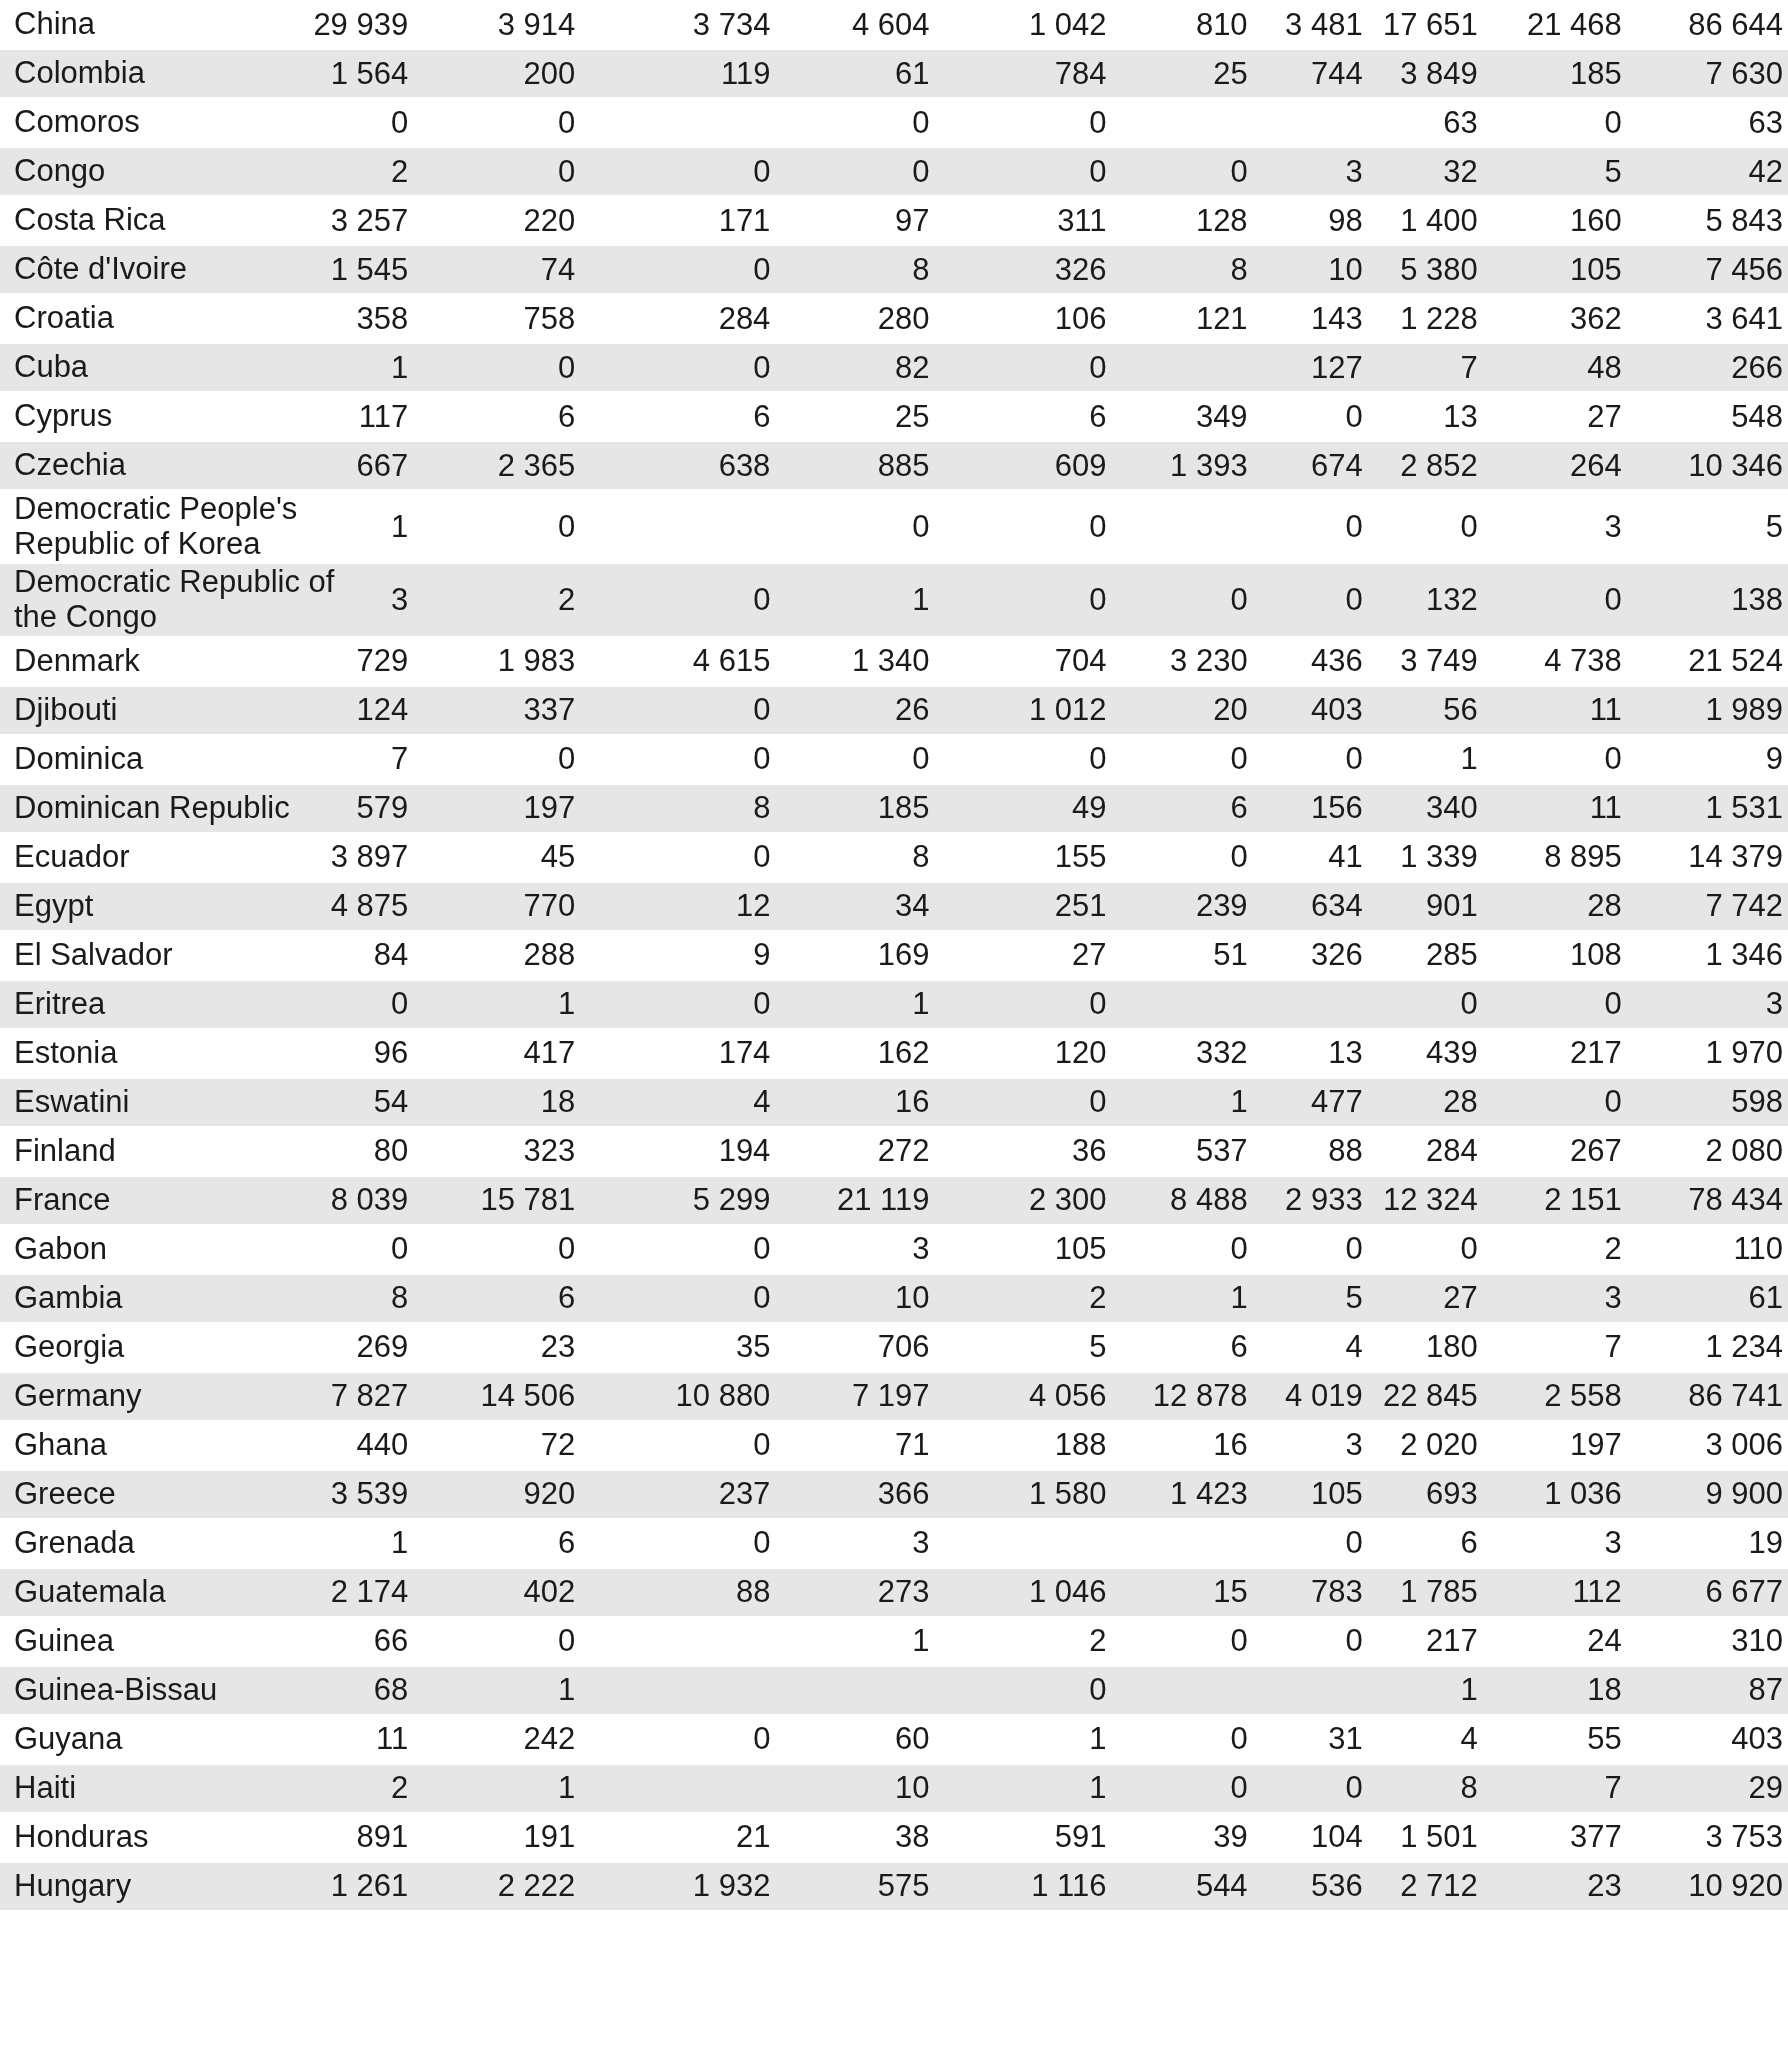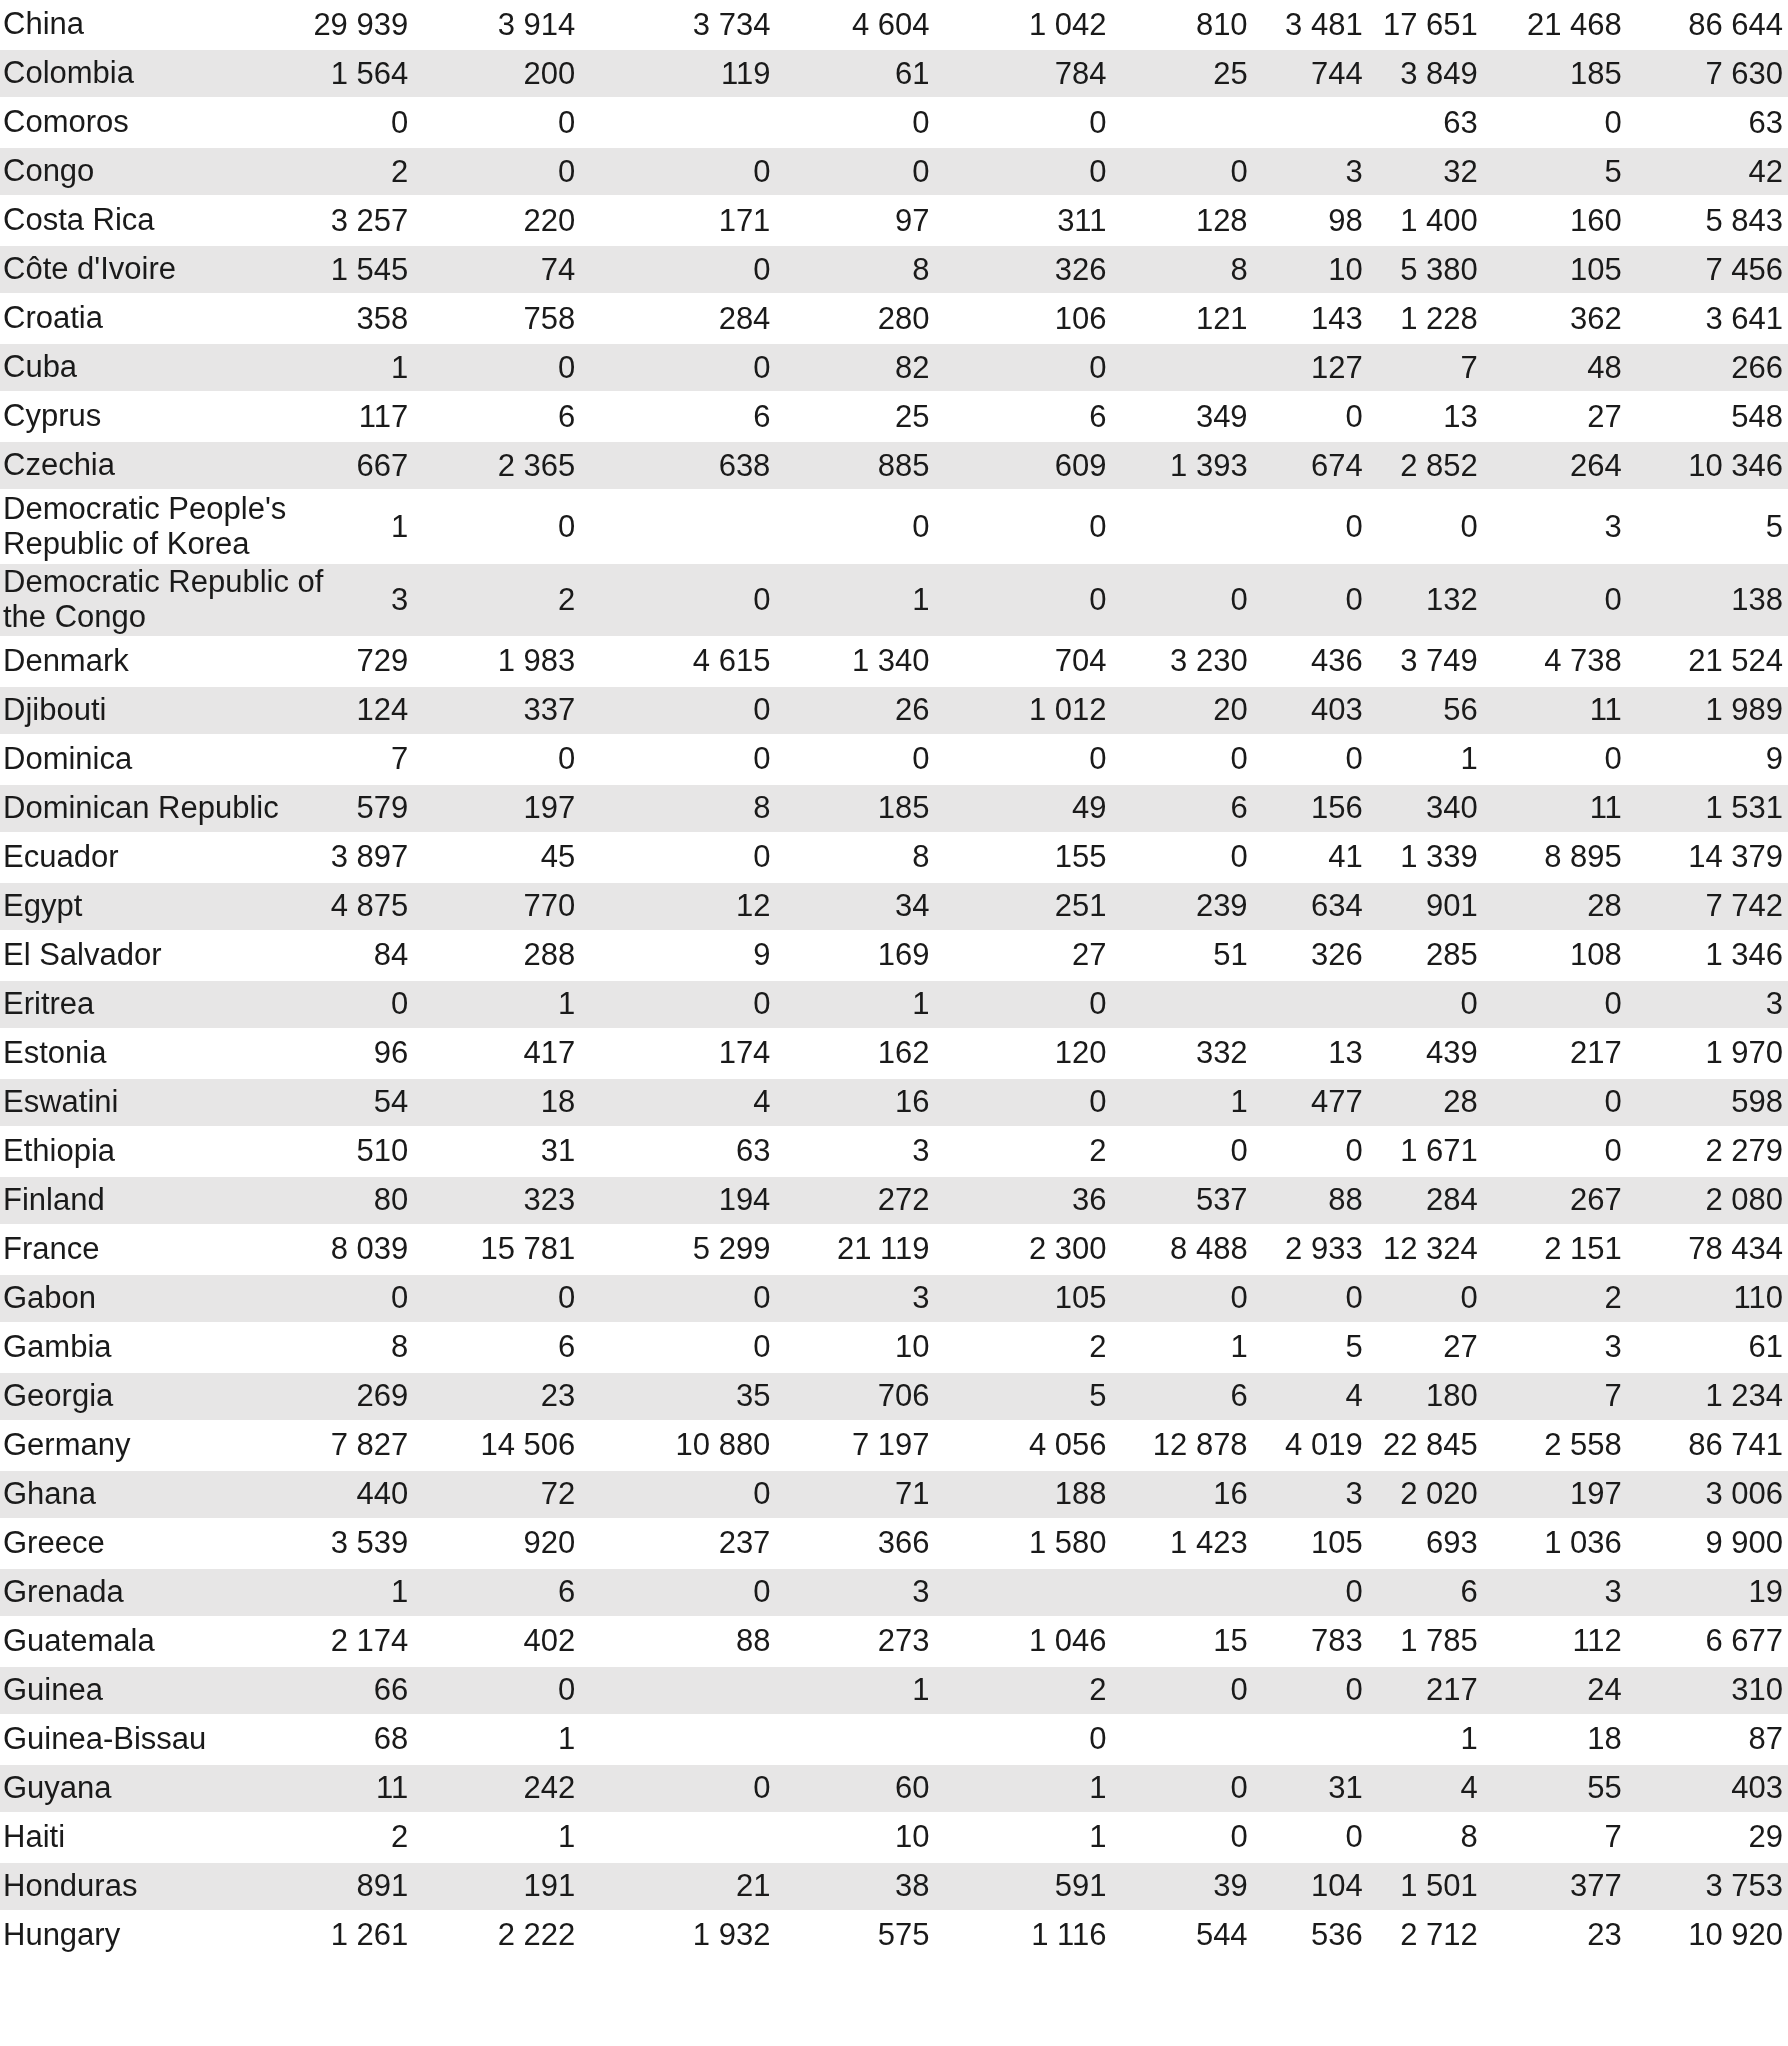--- a/index.html
+++ b/index.html
@@ -32,21 +32,21 @@
     overflow: visible;
   }
   tr.table-row:nth-child(even) td {
     background: #e7e6e6;
   }
   tr.table-row.tall td {
     height: 73px;
   }
   td.country {
     text-align: left;
-    padding-left: 3px;
+    padding-left: 14px;
     white-space: pre;
     line-height: 1.12;
   }
   td.num {
     text-align: right;
     white-space: nowrap;
     padding-right: 0;
   }
   td.num:last-child {
     padding-right: 6px;
@@ -352,33 +352,20 @@
         <td class="num">4</td>
         <td class="num">16</td>
         <td class="num">0</td>
         <td class="num">1</td>
         <td class="num">477</td>
         <td class="num">28</td>
         <td class="num">0</td>
         <td class="num">598</td>
       </tr>
       <tr class="table-row">
-        <td class="country">Ethiopia</td>
-        <td class="num">510</td>
-        <td class="num">31</td>
-        <td class="num">63</td>
-        <td class="num">3</td>
-        <td class="num">2</td>
-        <td class="num">0</td>
-        <td class="num">0</td>
-        <td class="num">1 671</td>
-        <td class="num">0</td>
-        <td class="num">2 279</td>
-      </tr>
-      <tr class="table-row">
         <td class="country">Finland</td>
         <td class="num">80</td>
         <td class="num">323</td>
         <td class="num">194</td>
         <td class="num">272</td>
         <td class="num">36</td>
         <td class="num">537</td>
         <td class="num">88</td>
         <td class="num">284</td>
         <td class="num">267</td>

